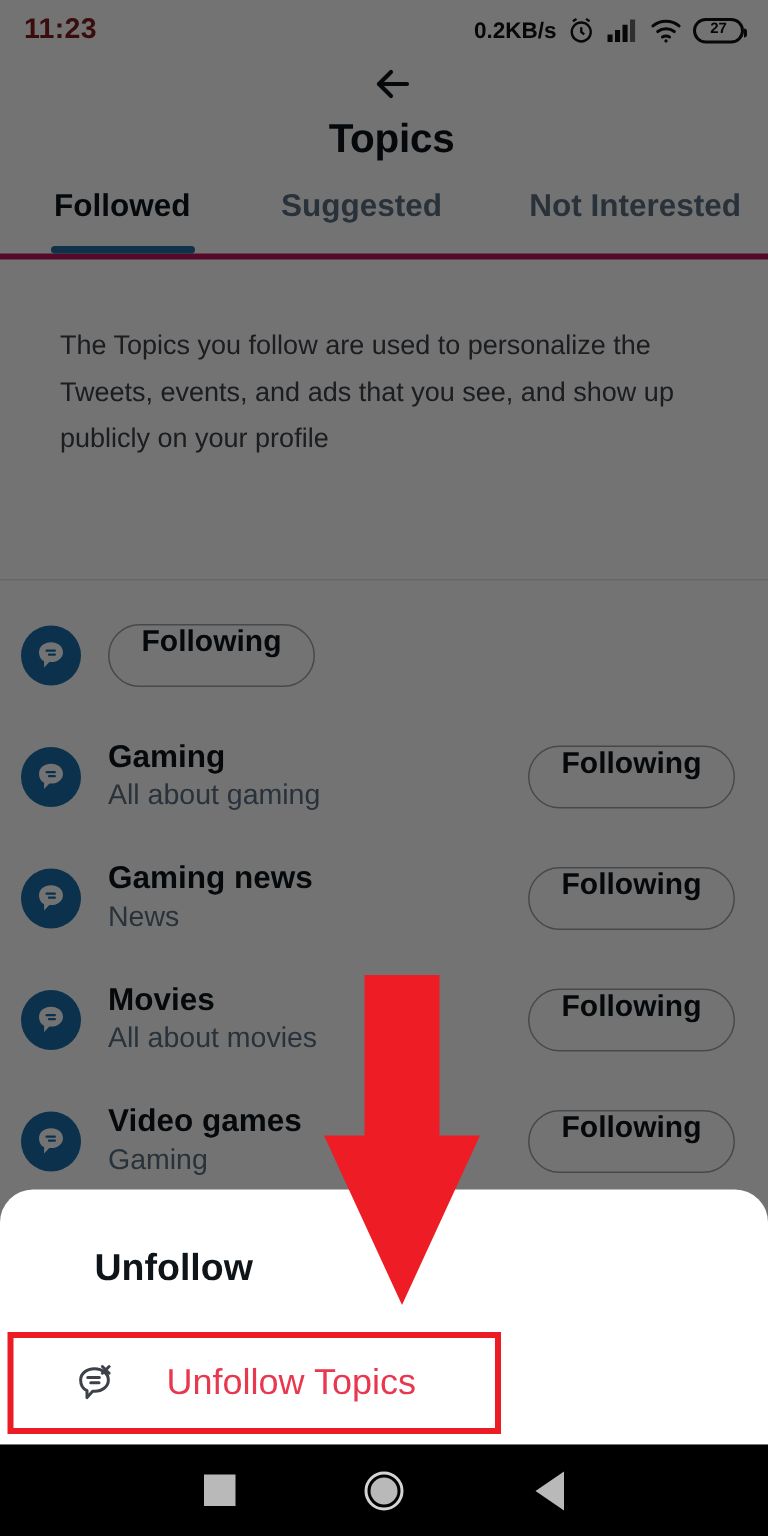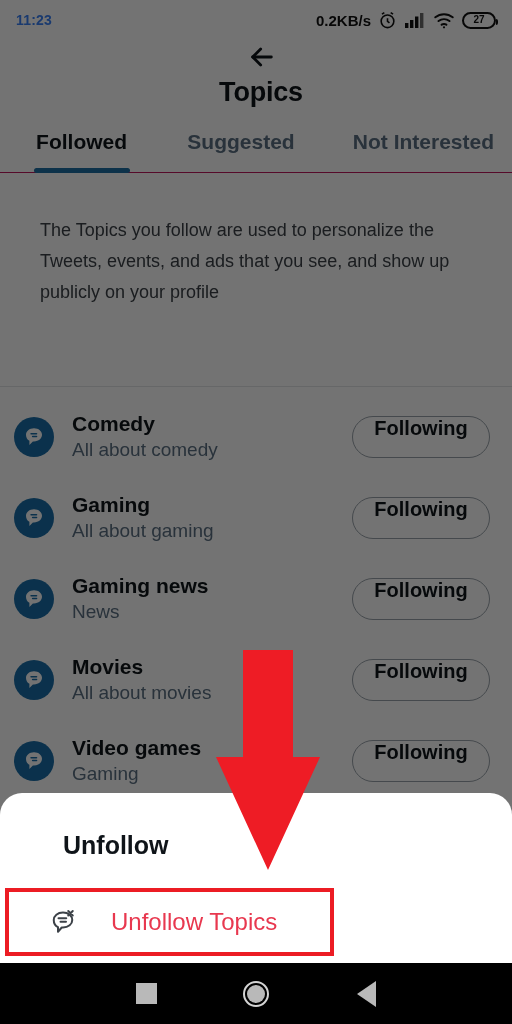--- a/index.html
+++ b/index.html
@@ -40,22 +40,22 @@
   
   #status-bar {
     position:absolute; left:0; top:0;
     width:512px; height:40px;
     display:flex; align-items:center;
     justify-content:space-between;
     padding:0 16px;
     color:#111;
   }
   #status-time {
-    font-size:14px; font-weight:bold; letter-spacing:0.2px;
-    color:#3b82f6;
+    font-size:19px; font-weight:bold; letter-spacing:0.2px;
+    color:#7f1d1d;
   }
   #status-right {
     display:flex; align-items:center; gap:7px;
   }
   #net-speed { font-size:15px; font-weight:bold; color:#111; }
   .sb-icon { display:block; }
   #battery-pill {
     position:relative;
     width:34px; height:17px;
     border:2px solid #111;
@@ -82,22 +82,22 @@
   }
   #page-title {
     font-size:27px; font-weight:bold; color:#0f1419;
     margin-left:10px; letter-spacing:-0.2px;
   }
 
   
   #tabs {
     position:absolute; left:0; top:110px;
     width:512px; height:63px;
-    display:flex; align-items:flex-start;
-    border-bottom:1px solid #be185d;
+    display:flex; align-items:flex-end;
+    border-bottom:4px solid #be185d;
   }
   .tab {
     position:relative;
     height:63px;
     display:flex; align-items:center; justify-content:center;
     padding:0 8px;
   }
   #tab-followed { width:120px; margin-left:24px; }
   #tab-suggested { width:150px; margin-left:30px; }
   #tab-notinterested { width:185px; margin-left:22px; }
@@ -298,24 +298,20 @@
 
       <div id="topic-list">
 
         <div class="topic-row">
           <span class="topic-icon">
             <svg width="24" height="24" viewBox="0 0 24 24">
               <path d="M12 3.2c4.6 0 8 2.9 8 6.6 0 3.7-3.4 6.6-8 6.6h-1.1L7.4 20v-4.2C5 14.6 4 12.4 4 9.8c0-3.7 3.4-6.6 8-6.6z" fill="#ffffff"></path>
               <rect x="8.3" y="8" width="7" height="1.5" rx="0.75" fill="#1a6ea8"></rect>
               <rect x="9.9" y="10.7" width="5.4" height="1.5" rx="0.75" fill="#1a6ea8"></rect>
             </svg>
-          </span>
-          <span class="topic-texts">
-            <span class="topic-name" style="display:block">Comedy</span>
-            <span class="topic-sub" style="display:block">All about comedy</span>
           </span>
           <span class="follow-pill">
             <span class="follow-pill-label">Following</span>
           </span>
         </div>
 
         <div class="topic-row">
           <span class="topic-icon">
             <svg width="24" height="24" viewBox="0 0 24 24">
               <path d="M12 3.2c4.6 0 8 2.9 8 6.6 0 3.7-3.4 6.6-8 6.6h-1.1L7.4 20v-4.2C5 14.6 4 12.4 4 9.8c0-3.7 3.4-6.6 8-6.6z" fill="#ffffff"></path>

